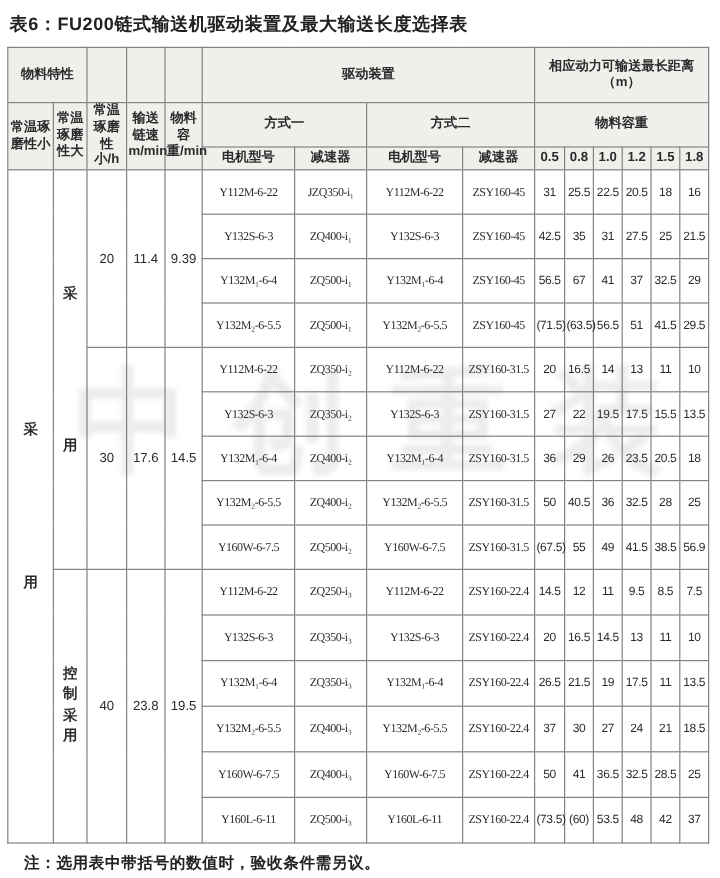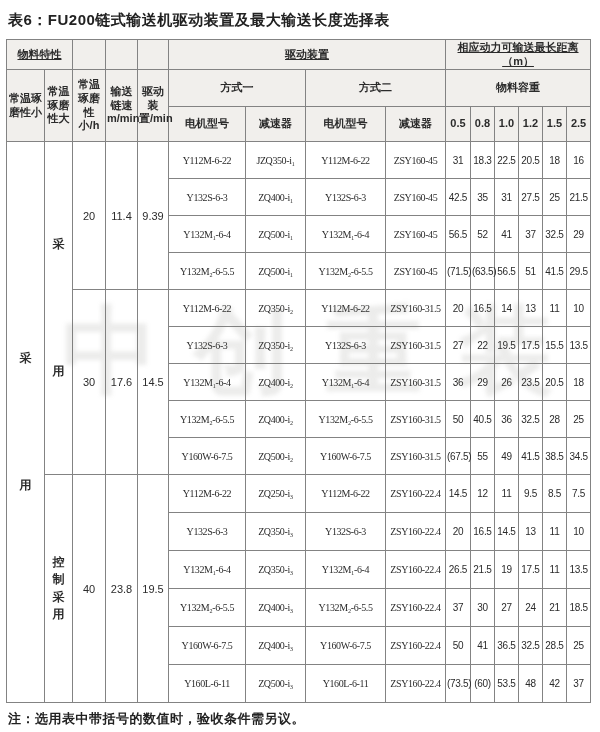--- a/index.html
+++ b/index.html
@@ -3,33 +3,33 @@
 <meta charset="utf-8">
 <style>
   * { box-sizing: border-box; margin: 0; padding: 0; }
   html,body { width:600px; height:732px; background:#ffffff; font-family:"Liberation Sans","DejaVu Sans",sans-serif; color:#2b2b2b; overflow:hidden; }
   .page { position:relative; width:600px; height:732px; padding:9px 8px 0 6px; }
   .doc-title { font-size:15px; font-weight:bold; color:#222; margin:2px 0 9px 2px; letter-spacing:0.5px; }
   .watermark { position:absolute; top:288px; left:62px; width:500px; font-size:96px; font-weight:bold; color:rgba(110,105,100,0.13); letter-spacing:36px; white-space:nowrap; filter:blur(2px); pointer-events:none; z-index:5; }
   table { border-collapse:collapse; table-layout:fixed; width:584px; position:relative; z-index:2; }
   th, td { border:1px solid #838383; text-align:center; vertical-align:middle; padding:0 1px; overflow:visible; }
   thead th { background:#f1efec; font-weight:bold; font-size:11px; line-height:1.25; color:#2b2b2b; }
-  tr.hrow1 { height:30px;text-decoration:underline; }
+  tr.hrow1 { height:46px; }
   tr.hrow2 { height:37px; }
-  tr.hrow3 { height:35px; }
+  tr.hrow3 { height:19px; }
   tbody tr { height:37px; }
   tbody tr.g3 { height:38px; }
   td.model-cell { font-size:10px; letter-spacing:-0.4px; white-space:nowrap;font-family:Liberation Serif, serif; }
   td.value-cell { font-size:10px; letter-spacing:-0.3px; white-space:nowrap; }
   td.param-cell { font-size:11px; }
   td.usage-cell { font-size:12px; font-weight:bold; }
   .vstack { display:flex; flex-direction:column; align-items:center; justify-content:center; gap:110px; }
   .vstack span { display:block; }
-  .vert-text { display:inline-block; width:1em; word-break:break-all; line-height:1.45; font-weight:bold; font-size:12px; }
-  .note { font-size:13px; font-weight:bold; color:#222; margin:7px 0 0 2px; letter-spacing:0.5px; }
+  .vert-text { display:inline-block; width:1em; word-break:break-all; line-height:1.45; font-weight:bold; font-size:12px;font-family:Liberation Mono, monospace; }
+  .note { font-size:13px; font-weight:bold; color:#222; margin:7px 0 0 14px; letter-spacing:0.5px; }
 </style>
 </head>
 <body>
 
 <div class="page">
   <div class="doc-title">表6：FU200链式输送机驱动装置及最大输送长度选择表</div>
   <div class="watermark">中创重装</div>
 
   <table>
     <colgroup>
@@ -56,36 +56,36 @@
         <th></th>
         <th></th>
         <th colspan="4">驱动装置</th>
         <th colspan="6">相应动力可输送最长距离（m）</th>
       </tr>
       <tr class="hrow2">
         <th rowspan="2">常温琢磨性小</th>
         <th rowspan="2">常温琢磨性大</th>
         <th rowspan="2">常温琢磨性小/h</th>
         <th rowspan="2">输送链速m/min</th>
-        <th rowspan="2">驱动装置/min</th>
+        <th rowspan="2">物料容重/min</th>
         <th colspan="2">方式一</th>
         <th colspan="2">方式二</th>
         <th colspan="6">物料容重</th>
       </tr>
       <tr class="hrow3">
         <th>电机型号</th>
         <th>减速器</th>
         <th>电机型号</th>
         <th>减速器</th>
         <th>0.5</th>
         <th>0.8</th>
         <th>1.0</th>
         <th>1.2</th>
         <th>1.5</th>
-        <th>2.5</th>
+        <th>1.8</th>
       </tr>
     </thead>
     <tbody id="table-body">
         <tr>
           <td class="usage-cell" rowspan="15">
             <div class="vstack">
               <span>采</span>
               <span>用</span>
             </div>
           </td>
@@ -96,21 +96,21 @@
             </div>
           </td>
           <td class="param-cell" rowspan="4">20</td>
           <td class="param-cell" rowspan="4">11.4</td>
           <td class="param-cell" rowspan="4">9.39</td>
           <td class="model-cell">Y112M-6-22</td>
           <td class="model-cell">JZQ350-i₁</td>
           <td class="model-cell">Y112M-6-22</td>
           <td class="model-cell">ZSY160-45</td>
           <td class="value-cell">31</td>
-          <td class="value-cell">18.3</td>
+          <td class="value-cell">25.5</td>
           <td class="value-cell">22.5</td>
           <td class="value-cell">20.5</td>
           <td class="value-cell">18</td>
           <td class="value-cell">16</td>
         </tr>
         <tr>
           <td class="model-cell">Y132S-6-3</td>
           <td class="model-cell">ZQ400-i₁</td>
           <td class="model-cell">Y132S-6-3</td>
           <td class="model-cell">ZSY160-45</td>
@@ -120,21 +120,21 @@
           <td class="value-cell">27.5</td>
           <td class="value-cell">25</td>
           <td class="value-cell">21.5</td>
         </tr>
         <tr>
           <td class="model-cell">Y132M₁-6-4</td>
           <td class="model-cell">ZQ500-i₁</td>
           <td class="model-cell">Y132M₁-6-4</td>
           <td class="model-cell">ZSY160-45</td>
           <td class="value-cell">56.5</td>
-          <td class="value-cell">52</td>
+          <td class="value-cell">67</td>
           <td class="value-cell">41</td>
           <td class="value-cell">37</td>
           <td class="value-cell">32.5</td>
           <td class="value-cell">29</td>
         </tr>
         <tr>
           <td class="model-cell">Y132M₂-6-5.5</td>
           <td class="model-cell">ZQ500-i₁</td>
           <td class="model-cell">Y132M₂-6-5.5</td>
           <td class="model-cell">ZSY160-45</td>
@@ -199,21 +199,21 @@
         <tr>
           <td class="model-cell">Y160W-6-7.5</td>
           <td class="model-cell">ZQ500-i₂</td>
           <td class="model-cell">Y160W-6-7.5</td>
           <td class="model-cell">ZSY160-31.5</td>
           <td class="value-cell">(67.5)</td>
           <td class="value-cell">55</td>
           <td class="value-cell">49</td>
           <td class="value-cell">41.5</td>
           <td class="value-cell">38.5</td>
-          <td class="value-cell">34.5</td>
+          <td class="value-cell">56.9</td>
         </tr>
         <tr class="g3">
           <td class="usage-cell" rowspan="6"><span class="vert-text">控制采用</span></td>
           <td class="param-cell" rowspan="6">40</td>
           <td class="param-cell" rowspan="6">23.8</td>
           <td class="param-cell" rowspan="6">19.5</td>
           <td class="model-cell">Y112M-6-22</td>
           <td class="model-cell">ZQ250-i₃</td>
           <td class="model-cell">Y112M-6-22</td>
           <td class="model-cell">ZSY160-22.4</td>

